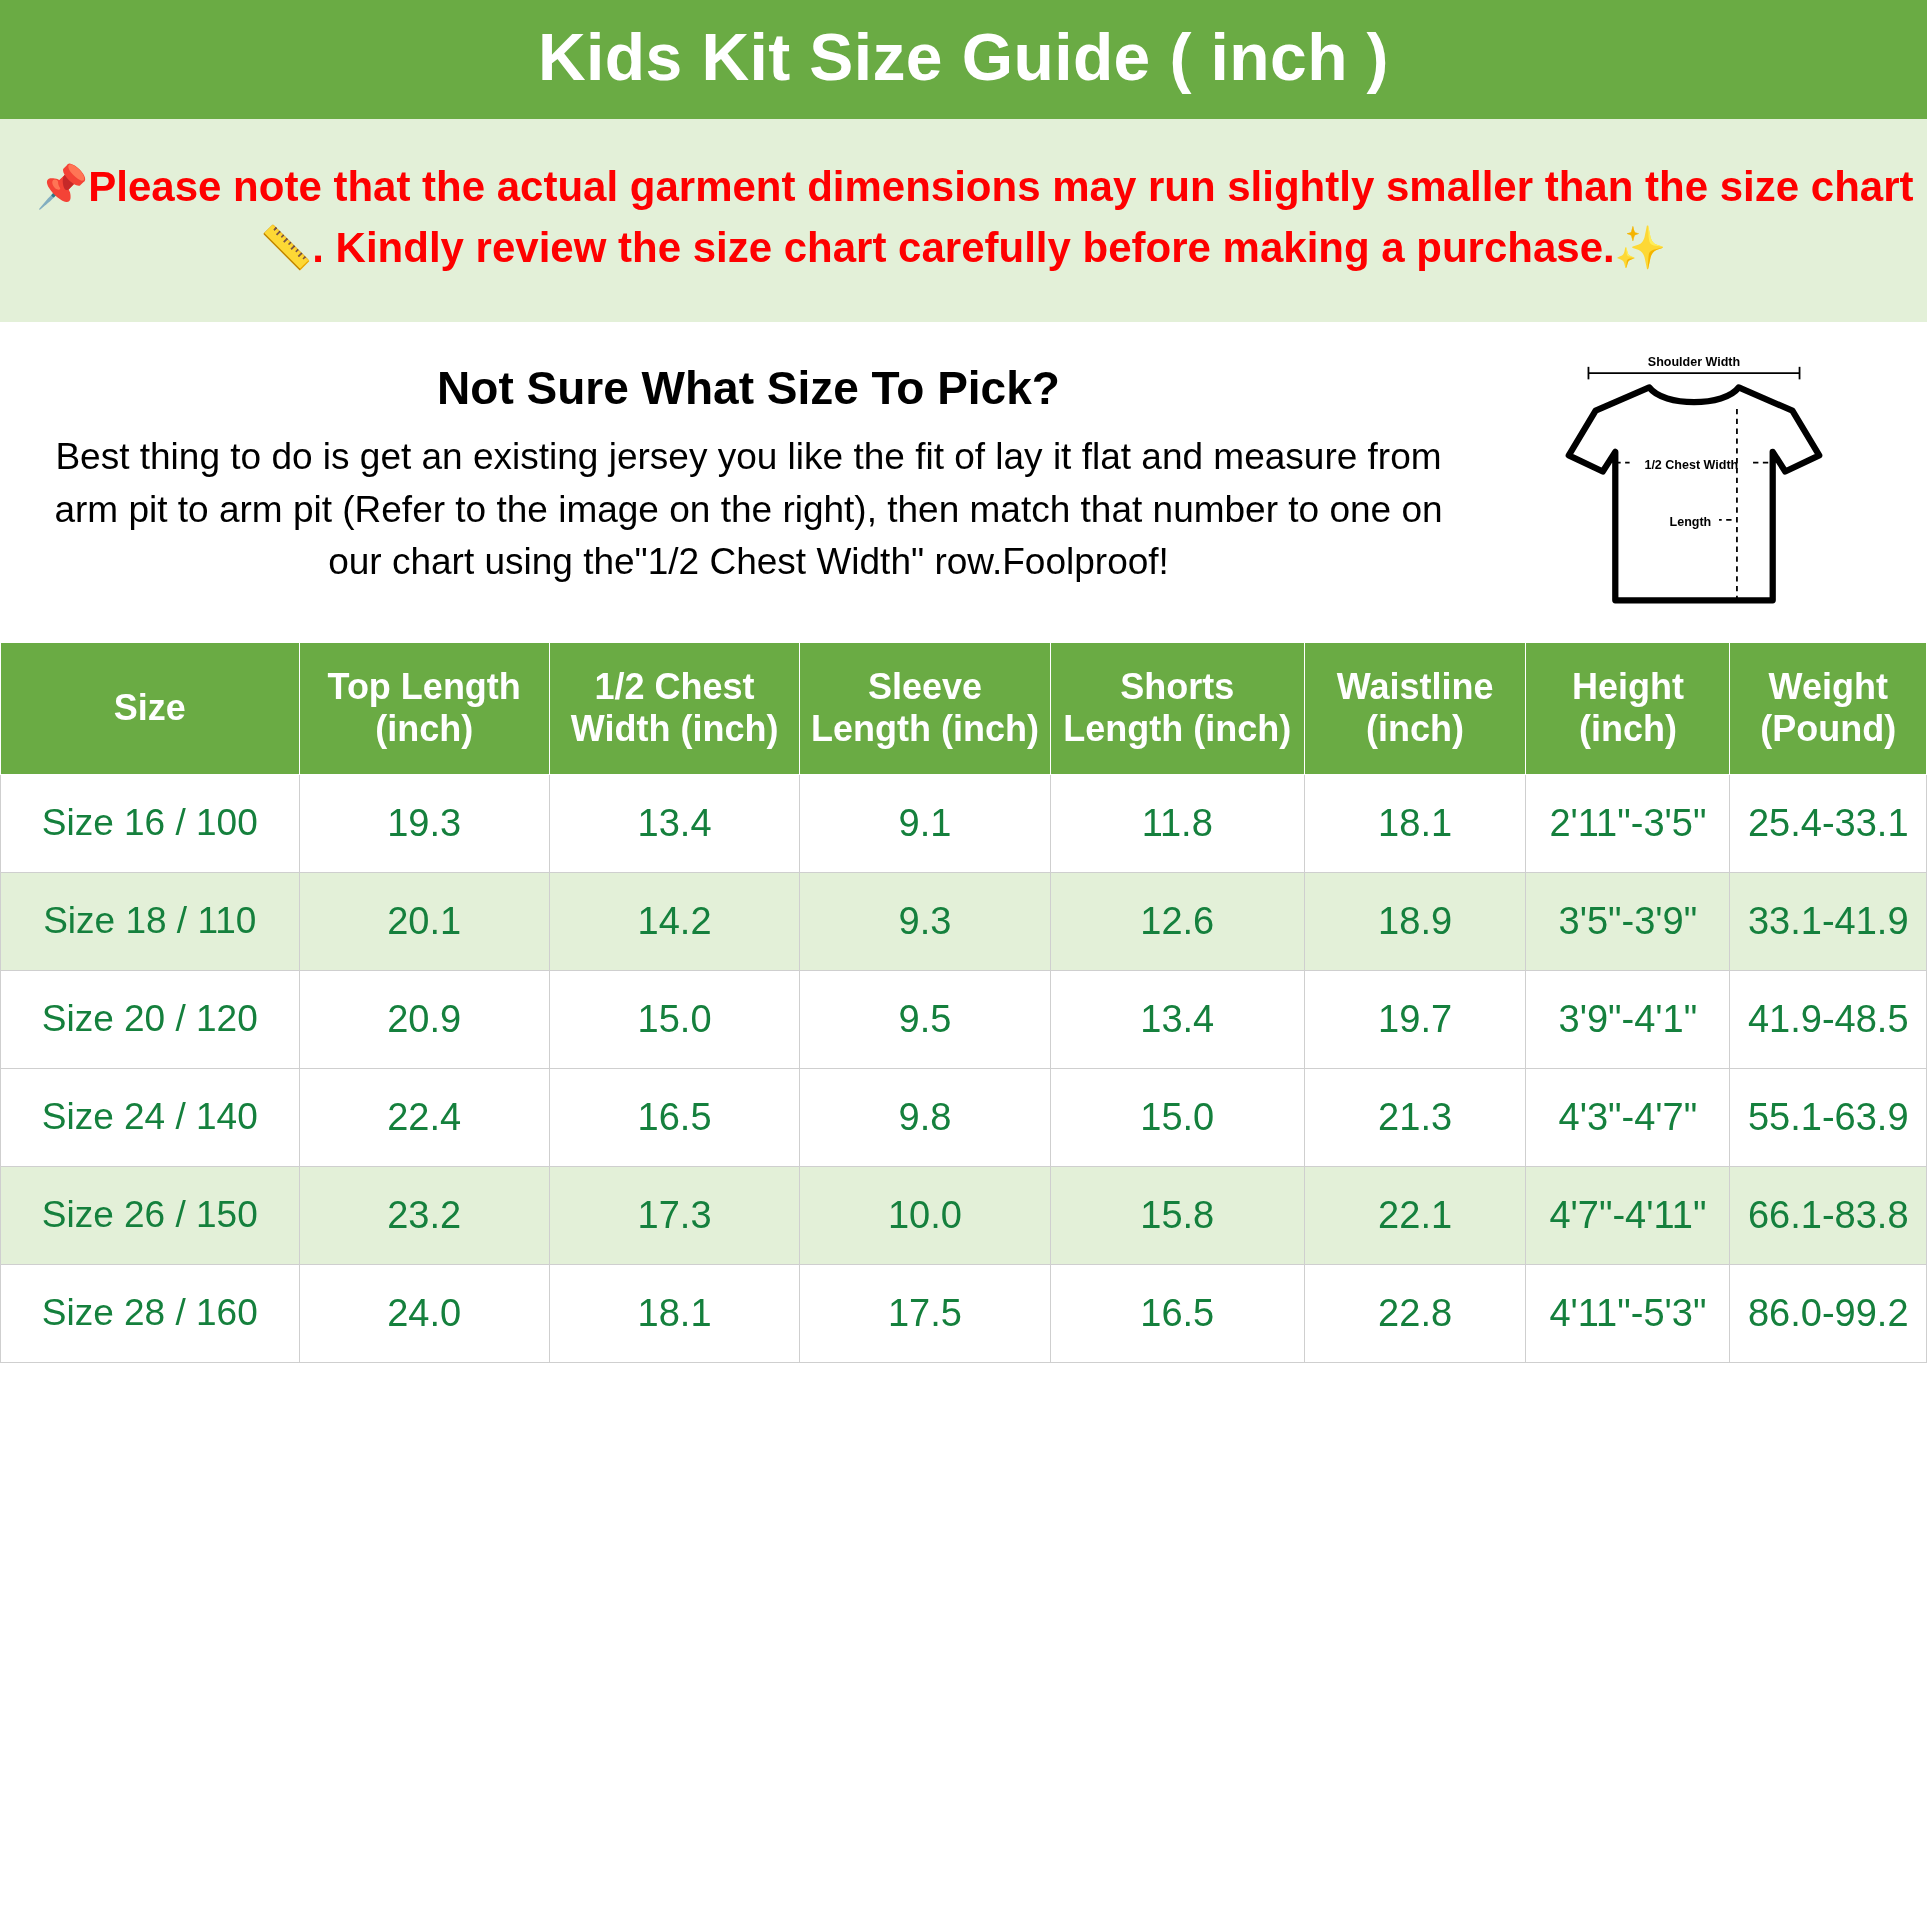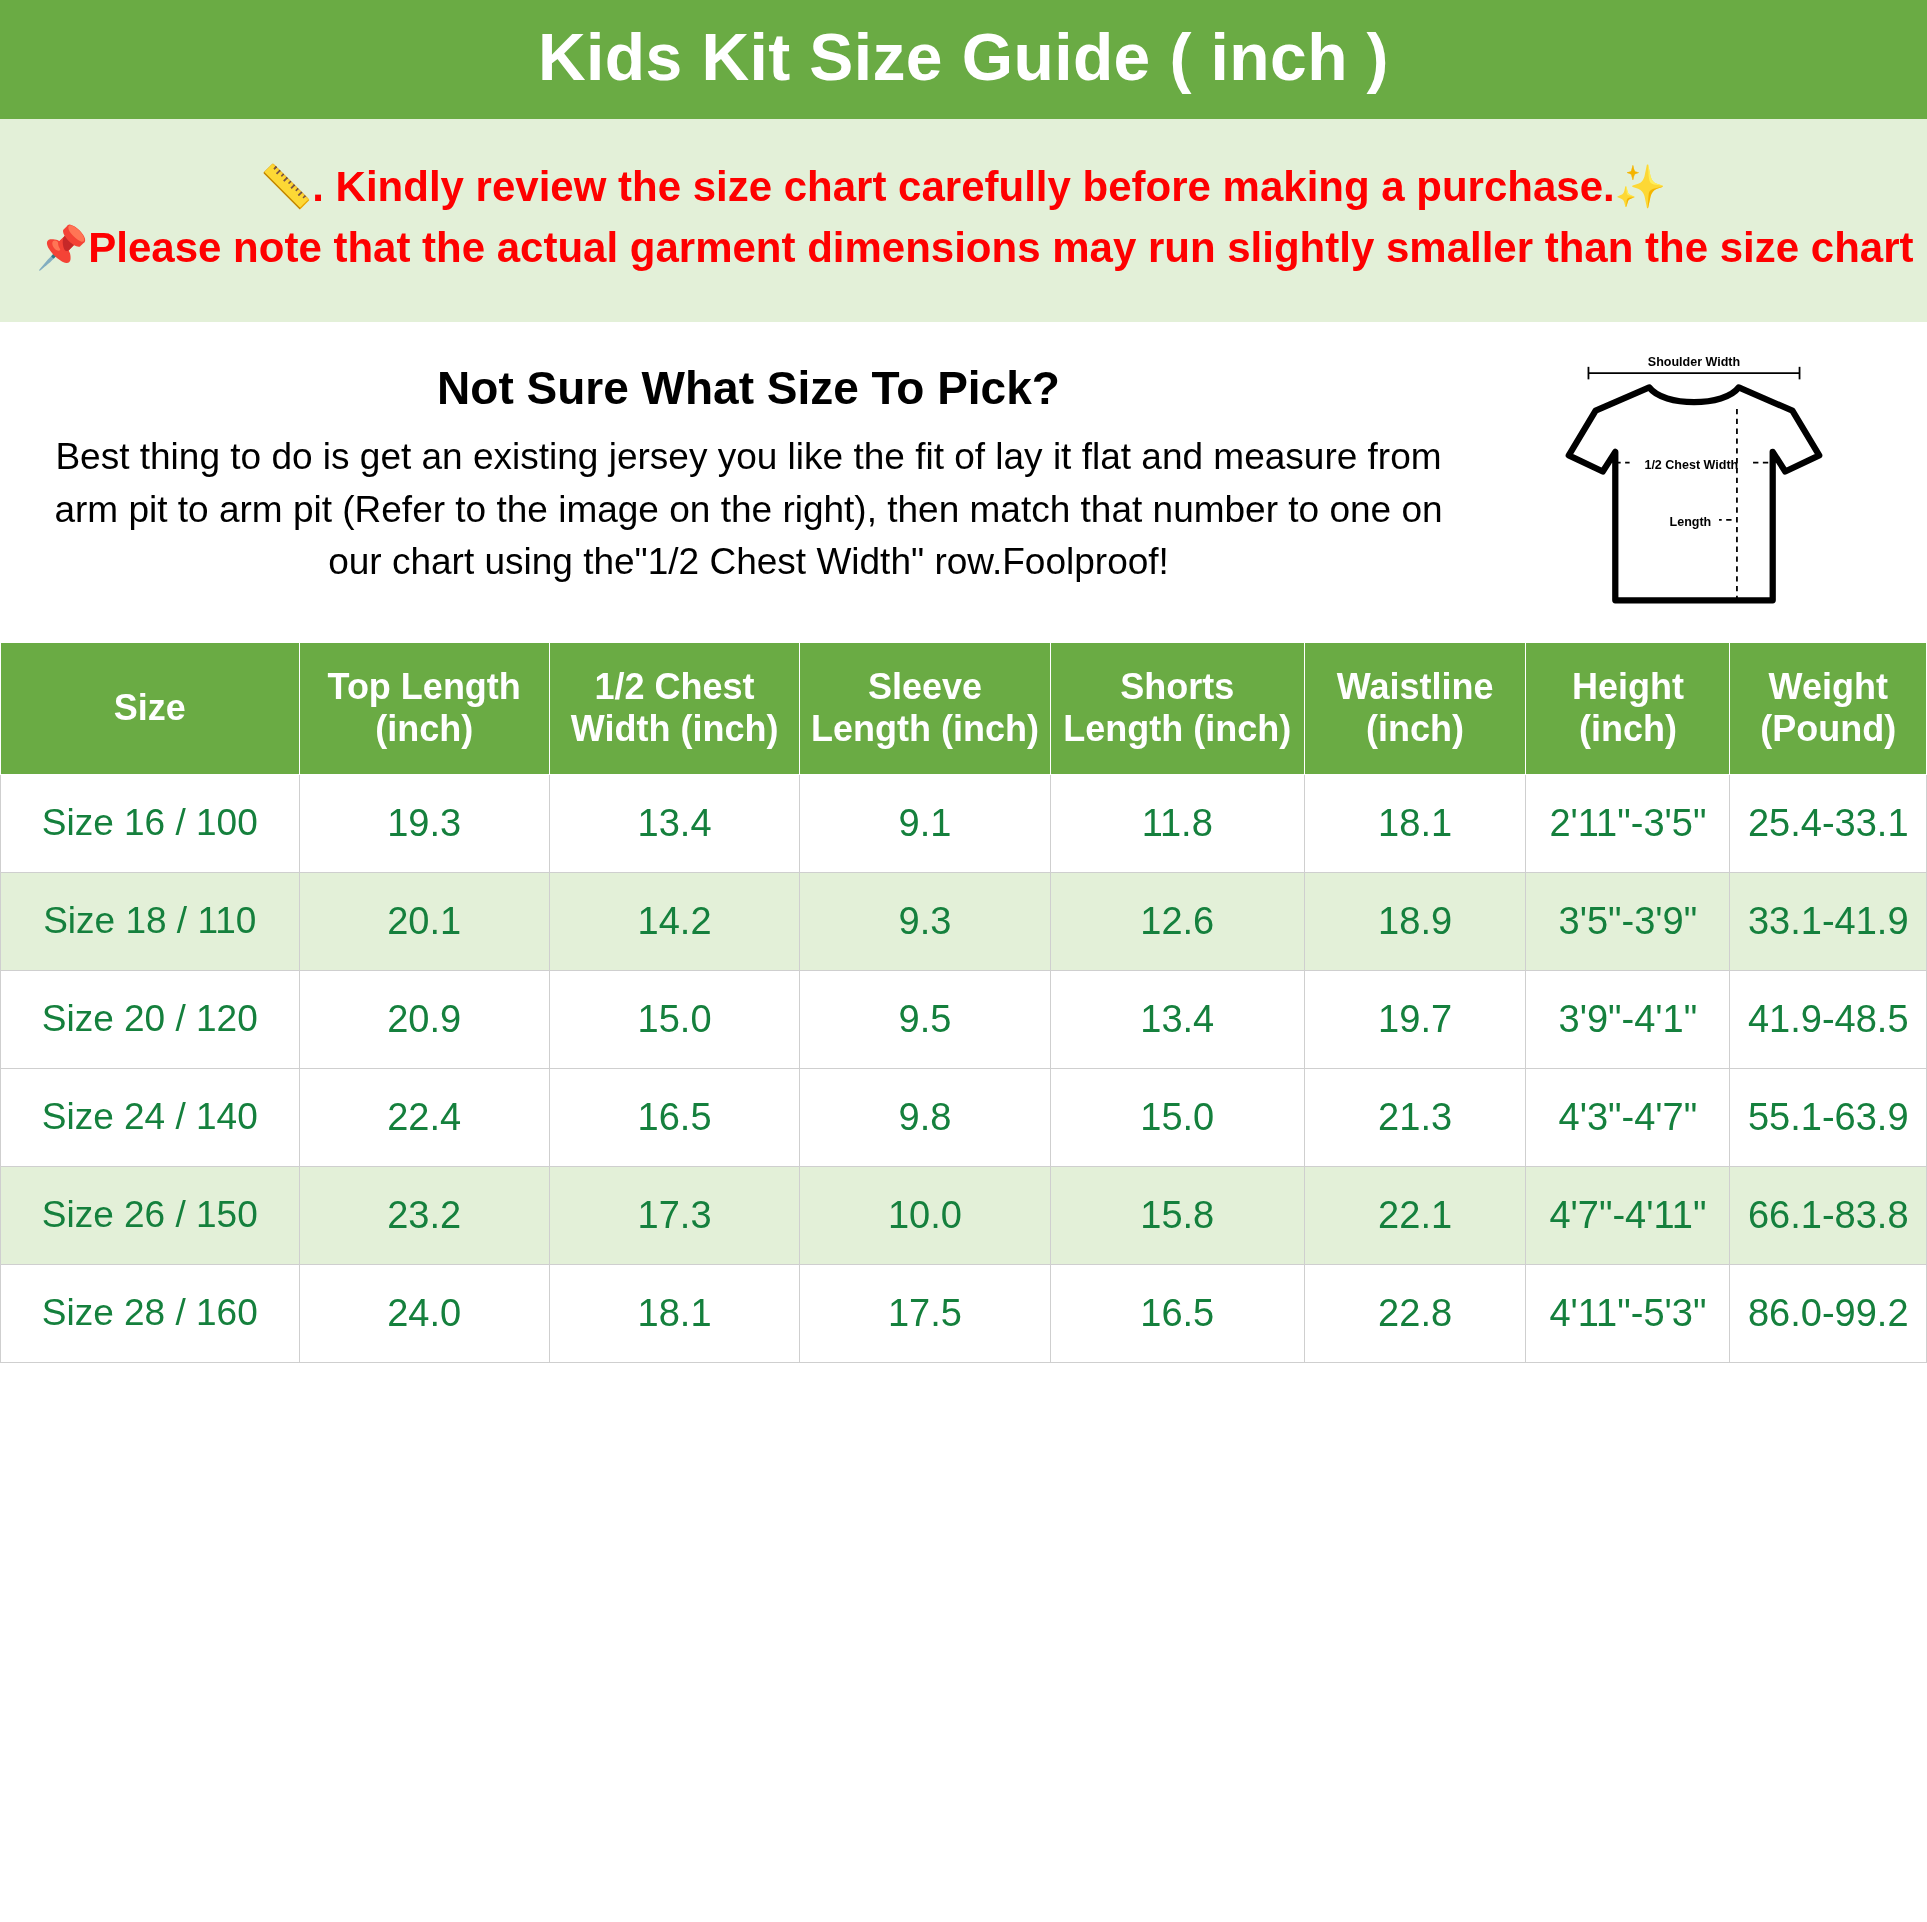--- a/index.html
+++ b/index.html
@@ -133,24 +133,24 @@
 </style>
 </head>
 <body>
 
 <div class="page">
 
   <div class="header-band">Kids Kit Size Guide ( inch )</div>
 
   <div class="note-band">
     <div class="note-line">
+      <span class="emoji">📌</span><span>Please note that the actual garment dimensions may run slightly smaller than the size chart</span>
+    </div>
+    <div class="note-line">
       <span class="emoji">📏</span><span>. Kindly review the size chart carefully before making a purchase.</span><span class="emoji">✨</span>
-    </div>
-    <div class="note-line">
-      <span class="emoji">📌</span><span>Please note that the actual garment dimensions may run slightly smaller than the size chart</span>
     </div>
   </div>
 
   <div class="info-band">
     <div class="info-text">
       <div class="info-title">Not Sure What Size To Pick?</div>
       <div class="info-body">Best thing to do is get an existing jersey you like the fit of lay it flat and measure from arm pit to arm pit (Refer to the image on the right), then match that number to one on our chart using the"1/2 Chest Width" row.Foolproof!</div>
     </div>
     <div class="info-diagram">
       <svg class="diagram-box" viewBox="0 0 360 290">

